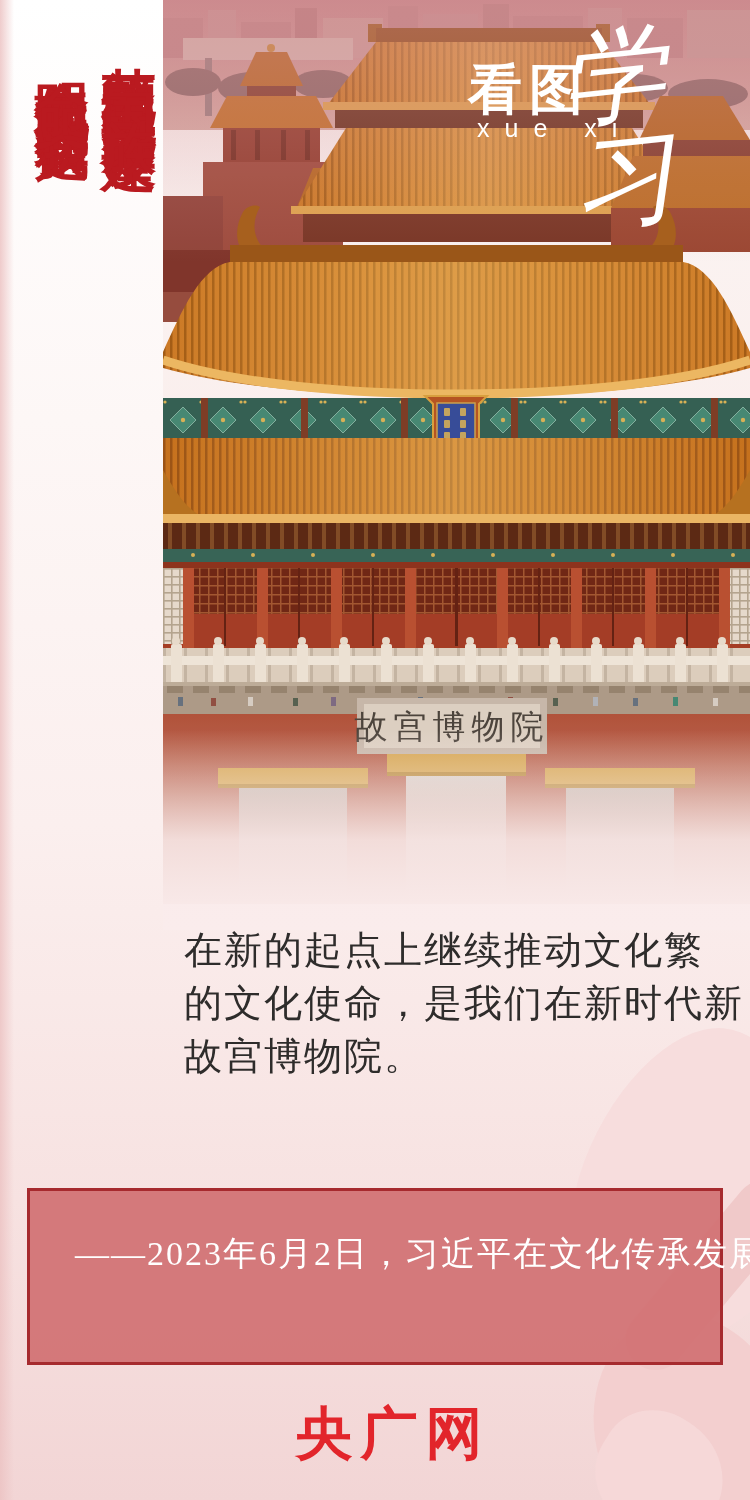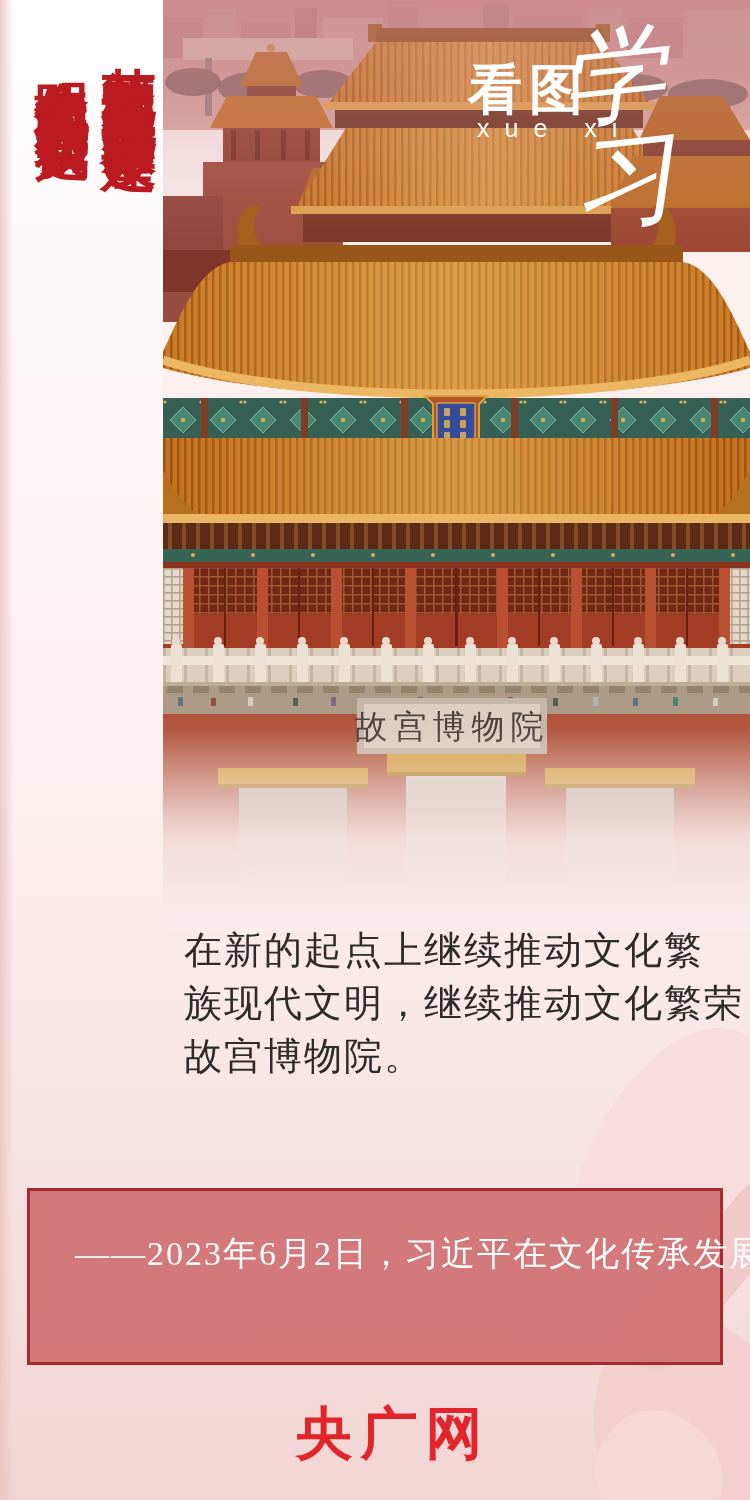--- a/index.html
+++ b/index.html
@@ -428,21 +428,21 @@
   <div class="logo logo-kantu">看图</div>
   <div class="logo logo-script">学习</div>
 
   <div class="vtitle">
     <div>继续推动文化繁荣　建设文化强国　建设中华民族</div>
     <div>现代文明　是我们在新时代新的文化使命</div>
   </div>
 
   <div class="para">
     <div>在新的起点上继续推动文化繁</div>
-    <div>族现代文明，继续推动文化繁荣</div>
+    <div>的文化使命，是我们在新时代新</div>
     <div>故宫博物院。</div>
   </div>
 
   <div class="quote">
     <div>——2023年6月2日，习近平在文化传承发展座谈会</div>
   </div>
 
   <div class="brand">央广网</div>
 
 </div>

